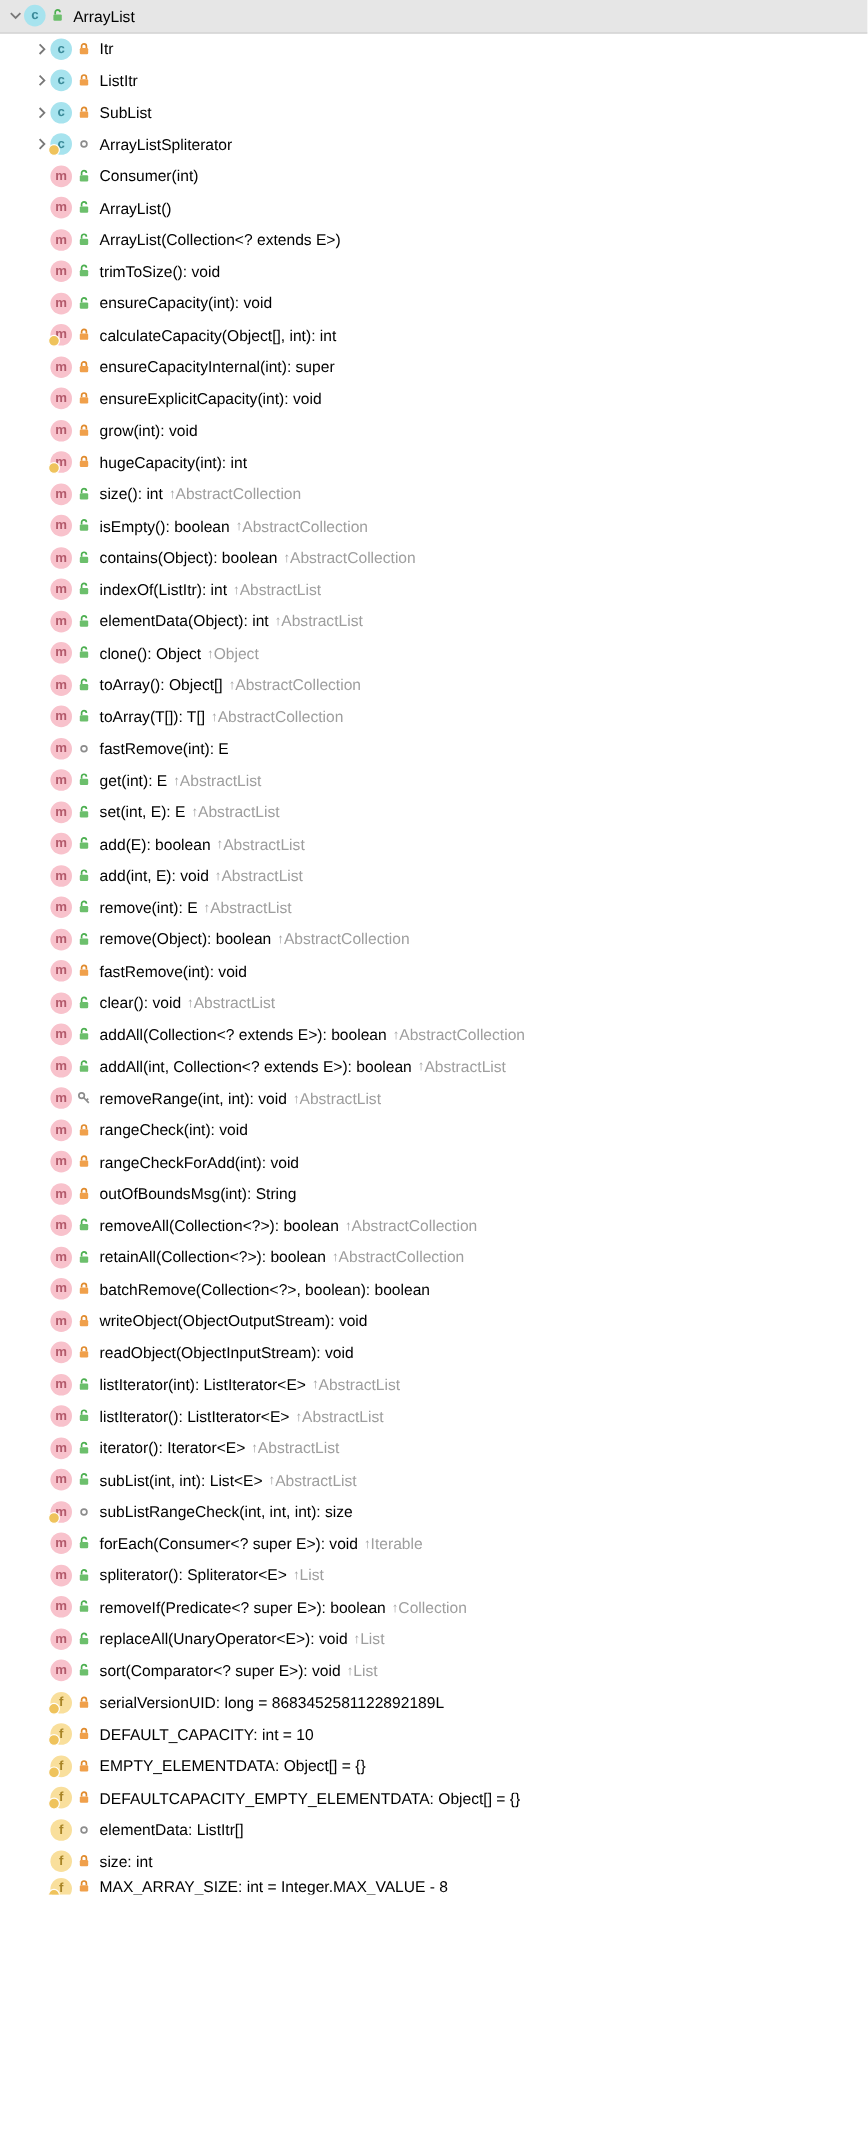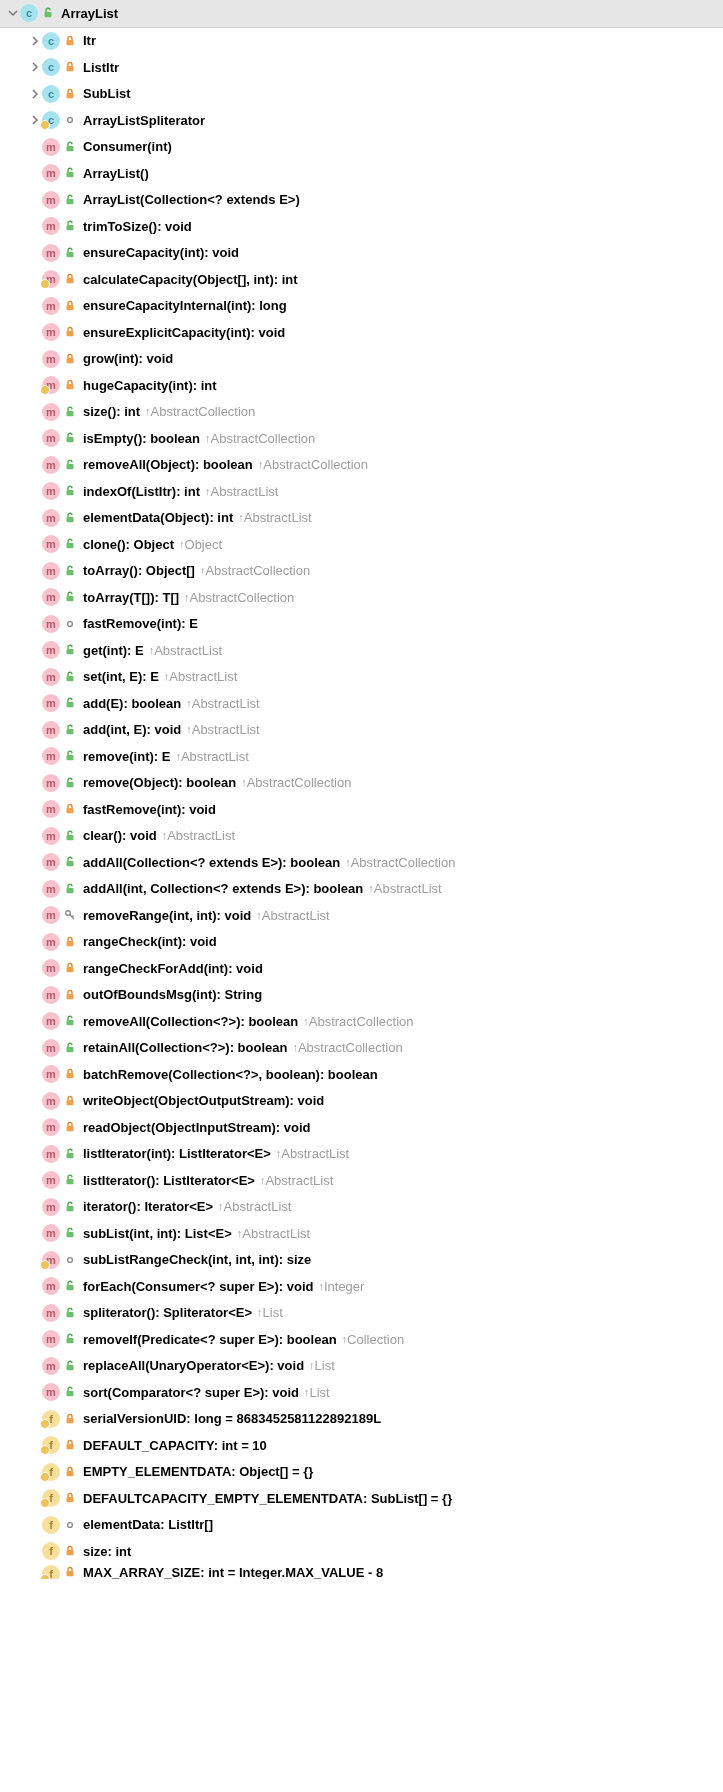--- a/index.html
+++ b/index.html
@@ -70,21 +70,20 @@
     width: 14px;
     height: 14px;
     display: inline-flex;
     align-items: center;
     justify-content: center;
     margin-right: 6px;
     flex-shrink: 0;
   }
   .label {
     color: #000;
-    font-weight: bold;
   }
   .override {
     color: #9e9e9e;
     margin-left: 5px;
   }
   .ov-arrow {
     font-size: 11px;
     position: relative;
     top: -1px;
   }
@@ -248,21 +247,21 @@
     <div class="row">
       <span class="indent" style="width: 22px;"></span>
       <span class="arrow-spacer"></span>
       <span class="type-icon type-m">m</span>
       <span class="access-icon">
         <svg width="12" height="12" viewBox="0 0 12 12">
           <path d="M4 5 V3.5 a2 2 0 0 1 4 0 V5" fill="none" stroke="#e08a2c" stroke-width="1.4"></path>
           <rect x="2.5" y="5" width="7" height="5.2" rx="1" fill="#f0a04b"></rect>
         </svg>
       </span>
-      <span class="label">ensureCapacityInternal(int): long</span>
+      <span class="label">ensureCapacityInternal(int): super</span>
     </div>
     <div class="row">
       <span class="indent" style="width: 22px;"></span>
       <span class="arrow-spacer"></span>
       <span class="type-icon type-m">m</span>
       <span class="access-icon">
         <svg width="12" height="12" viewBox="0 0 12 12">
           <path d="M4 5 V3.5 a2 2 0 0 1 4 0 V5" fill="none" stroke="#e08a2c" stroke-width="1.4"></path>
           <rect x="2.5" y="5" width="7" height="5.2" rx="1" fill="#f0a04b"></rect>
         </svg>
@@ -322,21 +321,21 @@
     <div class="row">
       <span class="indent" style="width: 22px;"></span>
       <span class="arrow-spacer"></span>
       <span class="type-icon type-m">m</span>
       <span class="access-icon">
         <svg width="12" height="12" viewBox="0 0 12 12">
           <path d="M4 5 V3.2 a2 2 0 0 1 4 0" fill="none" stroke="#4caf50" stroke-width="1.4"></path>
           <rect x="2.5" y="5" width="7" height="5.2" rx="1" fill="#6cbf6c"></rect>
         </svg>
       </span>
-      <span class="label">removeAll(Object): boolean</span>
+      <span class="label">contains(Object): boolean</span>
       <span class="override"><span class="ov-arrow">↑</span><span>AbstractCollection</span></span>
     </div>
     <div class="row">
       <span class="indent" style="width: 22px;"></span>
       <span class="arrow-spacer"></span>
       <span class="type-icon type-m">m</span>
       <span class="access-icon">
         <svg width="12" height="12" viewBox="0 0 12 12">
           <path d="M4 5 V3.2 a2 2 0 0 1 4 0" fill="none" stroke="#4caf50" stroke-width="1.4"></path>
           <rect x="2.5" y="5" width="7" height="5.2" rx="1" fill="#6cbf6c"></rect>
@@ -715,21 +714,21 @@
       <span class="indent" style="width: 22px;"></span>
       <span class="arrow-spacer"></span>
       <span class="type-icon type-m">m</span>
       <span class="access-icon">
         <svg width="12" height="12" viewBox="0 0 12 12">
           <path d="M4 5 V3.2 a2 2 0 0 1 4 0" fill="none" stroke="#4caf50" stroke-width="1.4"></path>
           <rect x="2.5" y="5" width="7" height="5.2" rx="1" fill="#6cbf6c"></rect>
         </svg>
       </span>
       <span class="label">forEach(Consumer&lt;? super E&gt;): void</span>
-      <span class="override"><span class="ov-arrow">↑</span><span>Integer</span></span>
+      <span class="override"><span class="ov-arrow">↑</span><span>Iterable</span></span>
     </div>
     <div class="row">
       <span class="indent" style="width: 22px;"></span>
       <span class="arrow-spacer"></span>
       <span class="type-icon type-m">m</span>
       <span class="access-icon">
         <svg width="12" height="12" viewBox="0 0 12 12">
           <path d="M4 5 V3.2 a2 2 0 0 1 4 0" fill="none" stroke="#4caf50" stroke-width="1.4"></path>
           <rect x="2.5" y="5" width="7" height="5.2" rx="1" fill="#6cbf6c"></rect>
         </svg>
@@ -815,21 +814,21 @@
     <div class="row">
       <span class="indent" style="width: 22px;"></span>
       <span class="arrow-spacer"></span>
       <span class="type-icon type-f static-badge">f</span>
       <span class="access-icon">
         <svg width="12" height="12" viewBox="0 0 12 12">
           <path d="M4 5 V3.5 a2 2 0 0 1 4 0 V5" fill="none" stroke="#e08a2c" stroke-width="1.4"></path>
           <rect x="2.5" y="5" width="7" height="5.2" rx="1" fill="#f0a04b"></rect>
         </svg>
       </span>
-      <span class="label">DEFAULTCAPACITY_EMPTY_ELEMENTDATA: SubList[] = {}</span>
+      <span class="label">DEFAULTCAPACITY_EMPTY_ELEMENTDATA: Object[] = {}</span>
     </div>
     <div class="row">
       <span class="indent" style="width: 22px;"></span>
       <span class="arrow-spacer"></span>
       <span class="type-icon type-f">f</span>
       <span class="access-icon">
         <svg width="10" height="10" viewBox="0 0 10 10">
           <circle cx="5" cy="5" r="2.4" fill="none" stroke="#8c8c8c" stroke-width="1.4"></circle>
         </svg>
       </span>

